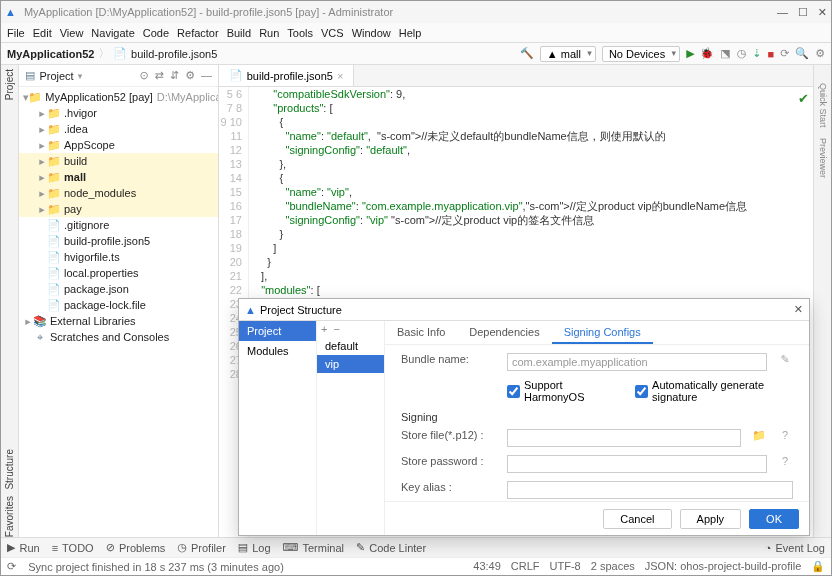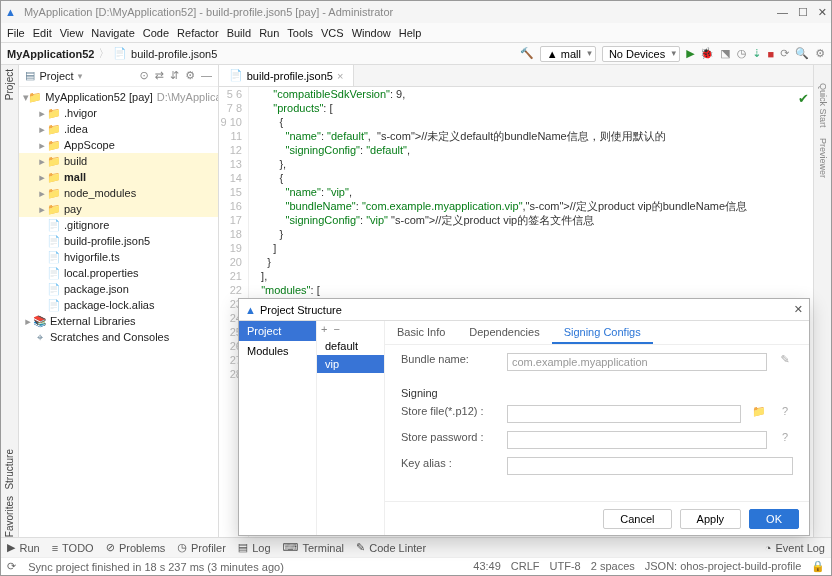--- a/index.html
+++ b/index.html
@@ -232,21 +232,21 @@
           <div class="row">
             <span class="ind" style="width:14px"></span>
             <span class="arr"></span>
             <span class="ico fl">📄</span>
             <span class="lbl" style="">package.json</span>
           </div>
           <div class="row">
             <span class="ind" style="width:14px"></span>
             <span class="arr"></span>
             <span class="ico fl">📄</span>
-            <span class="lbl" style="">package-lock.alias</span>
+            <span class="lbl" style="">package-lock.file</span>
           </div>
           <div class="row">
             <span class="ind" style="width:0px"></span>
             <span class="arr">▸</span>
             <span class="ico fl">📚</span>
             <span class="lbl" style="">External Libraries</span>
           </div>
           <div class="row">
             <span class="ind" style="width:0px"></span>
             <span class="arr"></span>
@@ -375,20 +375,28 @@
     <div>Dependencies</div>
     <div class="act">Signing Configs</div>
    </div>
    <div class="form">
     <div class="frow">
      <span class="fl">Bundle name:</span>
      <input type="text" class="ro" readonly="" value="com.example.myapplication" style="">
      <span class="icobtn">✎</span>
     </div>
     <div class="frow" style="padding-left:106px;gap:22px">
+     <label class="chk">
+              <input type="checkbox" checked="" style="">
+              <span>Support HarmonyOS</span>
+            </label>
+     <label class="chk">
+              <input type="checkbox" checked="" style="">
+              <span>Automatically generate signature</span>
+            </label>
     </div>
     <div class="sect">Signing</div>
     <div class="frow">
      <span class="fl">Store file(*.p12) :</span>
      <input type="text" style="">
      <span class="icobtn">📁</span>
      <span class="icobtn">?</span>
     </div>
     <div class="frow">
      <span class="fl">Store password :</span>

